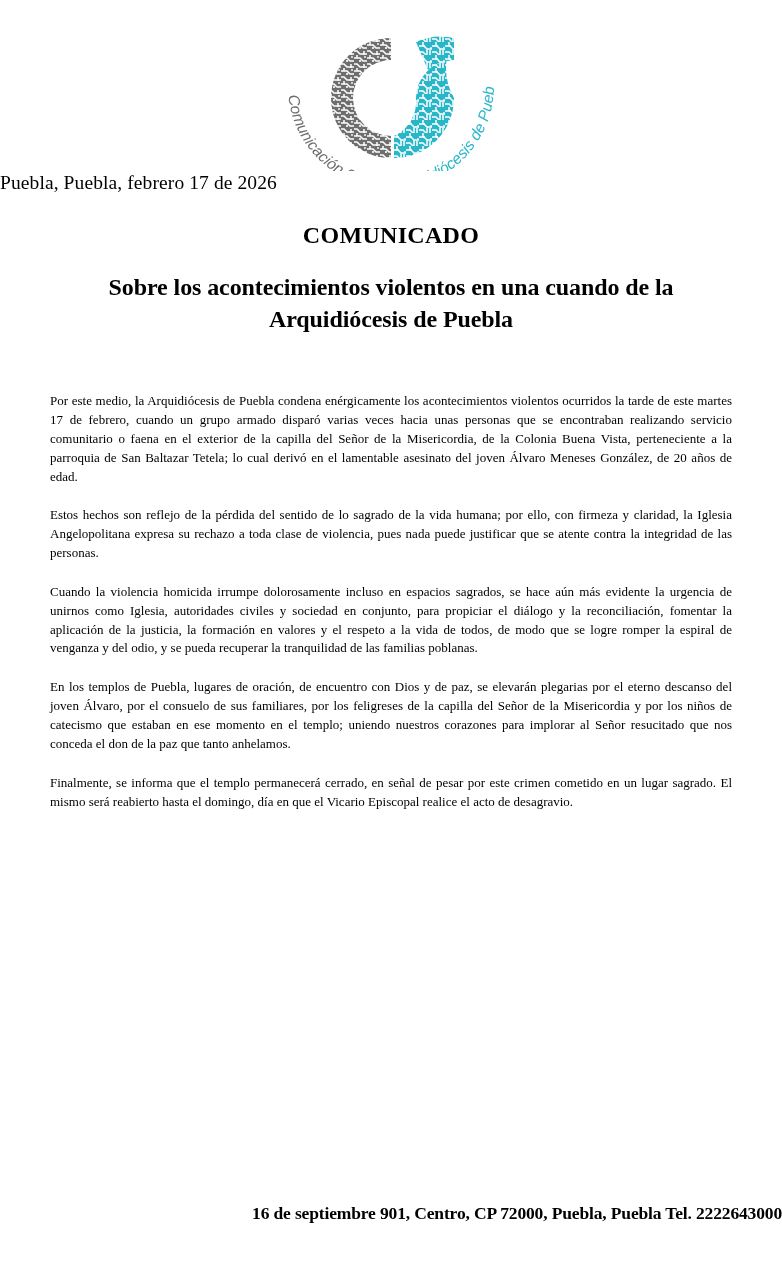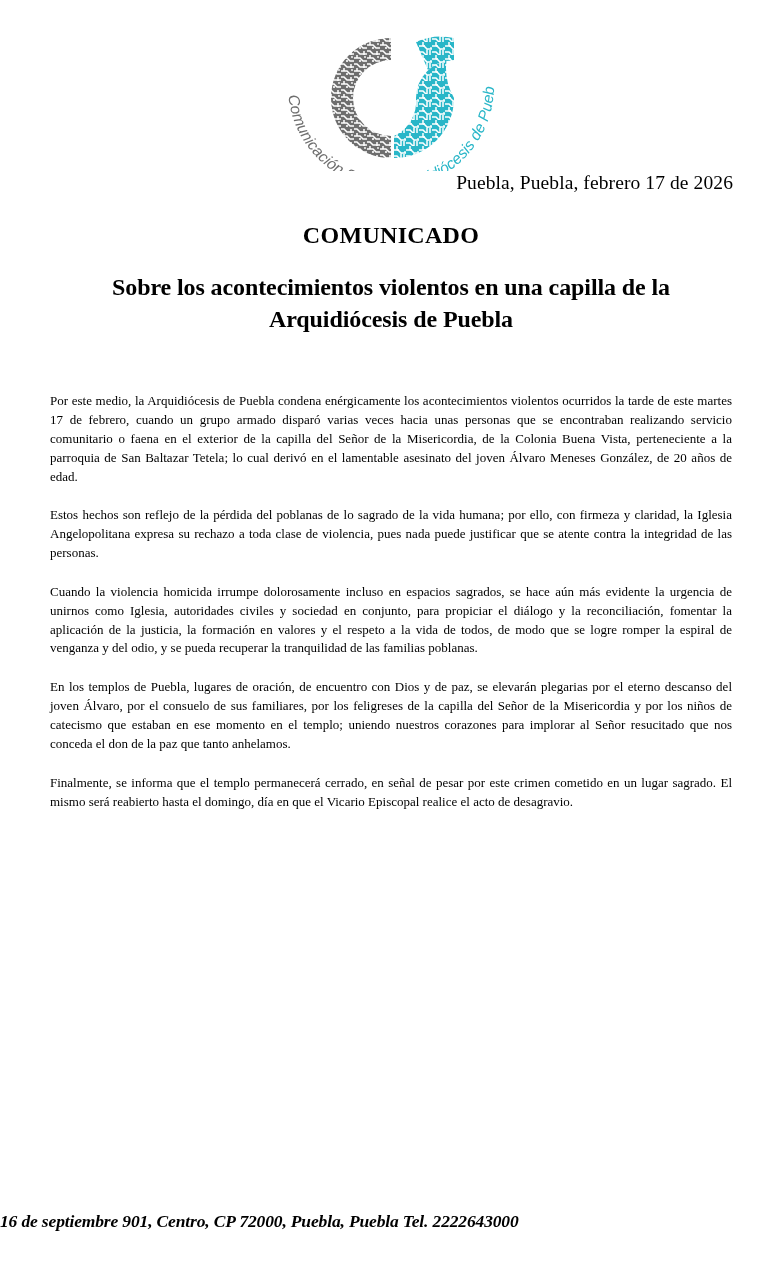--- a/index.html
+++ b/index.html
@@ -33,21 +33,21 @@
     align-items: flex-start;
   }
   .logo-svg {
     display: block;
   }
 
   
   .dateline {
     margin: 0;
     padding: 0 49px 0 0;
-    text-align: right;
+    text-align: left;
     font-size: 19.5px;
     line-height: 1.2;
     letter-spacing: 0.1px;
     font-family: "Liberation Serif", "DejaVu Serif", serif;
   }
 
   
   .title-wrap {
     margin-top: 26px;
     text-align: center;
@@ -87,24 +87,23 @@
   }
   p.para:last-child {
     margin-bottom: 12px;
   }
 
   
   .footer {
     position: absolute;
     left: 0;
     right: 0;
-    bottom: 28px;
-    text-align: left;
+    bottom: 36px;
+    text-align: right;
     font-family: "Liberation Serif", "DejaVu Serif", serif;
-    font-style: italic;
   }
   .footer-line {
     margin: 0;
     font-weight: bold;
     font-size: 17.5px;
     line-height: 1.42;
     letter-spacing: -0.15px;
   }
   .footer-line.email {
     font-size: 16.5px;
@@ -163,26 +162,26 @@
       <text font-family="'Liberation Sans','DejaVu Sans',sans-serif" font-size="15.5" font-style="italic" fill="#29B6C8">
         <textPath href="#arcRight" startOffset="4%">Arquidiócesis de Puebla</textPath>
       </text>
     </svg>
   </div>
 
   <p class="dateline">Puebla, Puebla, febrero 17 de 2026</p>
 
   <div class="title-wrap">
     <h1 class="doc-title">COMUNICADO</h1>
-    <h2 class="doc-subtitle">Sobre los acontecimientos violentos en una capilla de la Arquidiócesis de Puebla</h2>
+    <h2 class="doc-subtitle">Sobre los acontecimientos violentos en una cuando de la Arquidiócesis de Puebla</h2>
   </div>
 
   <div class="body-wrap">
     <p class="para">Por este medio, la Arquidiócesis de Puebla condena enérgicamente los acontecimientos violentos ocurridos la tarde de este martes 17 de febrero, cuando un grupo armado disparó varias veces hacia unas personas que se encontraban realizando servicio comunitario o faena en el exterior de la capilla del Señor de la Misericordia, de la Colonia Buena Vista, perteneciente a la parroquia de San Baltazar Tetela; lo cual derivó en el lamentable asesinato del joven Álvaro Meneses González, de 20 años de edad.</p>
-    <p class="para">Estos hechos son reflejo de la pérdida del poblanas de lo sagrado de la vida humana; por ello, con firmeza y claridad, la Iglesia Angelopolitana expresa su rechazo a toda clase de violencia, pues nada puede justificar que se atente contra la integridad de las personas.</p>
+    <p class="para">Estos hechos son reflejo de la pérdida del sentido de lo sagrado de la vida humana; por ello, con firmeza y claridad, la Iglesia Angelopolitana expresa su rechazo a toda clase de violencia, pues nada puede justificar que se atente contra la integridad de las personas.</p>
     <p class="para">Cuando la violencia homicida irrumpe dolorosamente incluso en espacios sagrados, se hace aún más evidente la urgencia de unirnos como Iglesia, autoridades civiles y sociedad en conjunto, para propiciar el diálogo y la reconciliación, fomentar la aplicación de la justicia, la formación en valores y el respeto a la vida de todos, de modo que se logre romper la espiral de venganza y del odio, y se pueda recuperar la tranquilidad de las familias poblanas.</p>
     <p class="para">En los templos de Puebla, lugares de oración, de encuentro con Dios y de paz, se elevarán plegarias por el eterno descanso del joven Álvaro, por el consuelo de sus familiares, por los feligreses de la capilla del Señor de la Misericordia y por los niños de catecismo que estaban en ese momento en el templo; uniendo nuestros corazones para implorar al Señor resucitado que nos conceda el don de la paz que tanto anhelamos.</p>
     <p class="para">Finalmente, se informa que el templo permanecerá cerrado, en señal de pesar por este crimen cometido en un lugar sagrado. El mismo será reabierto hasta el domingo, día en que el Vicario Episcopal realice el acto de desagravio.</p>
   </div>
 
   <div class="footer">
     <p class="footer-line">16 de septiembre 901, Centro, CP 72000, Puebla, Puebla Tel. 2222643000</p>
   </div>
 
 </div>

